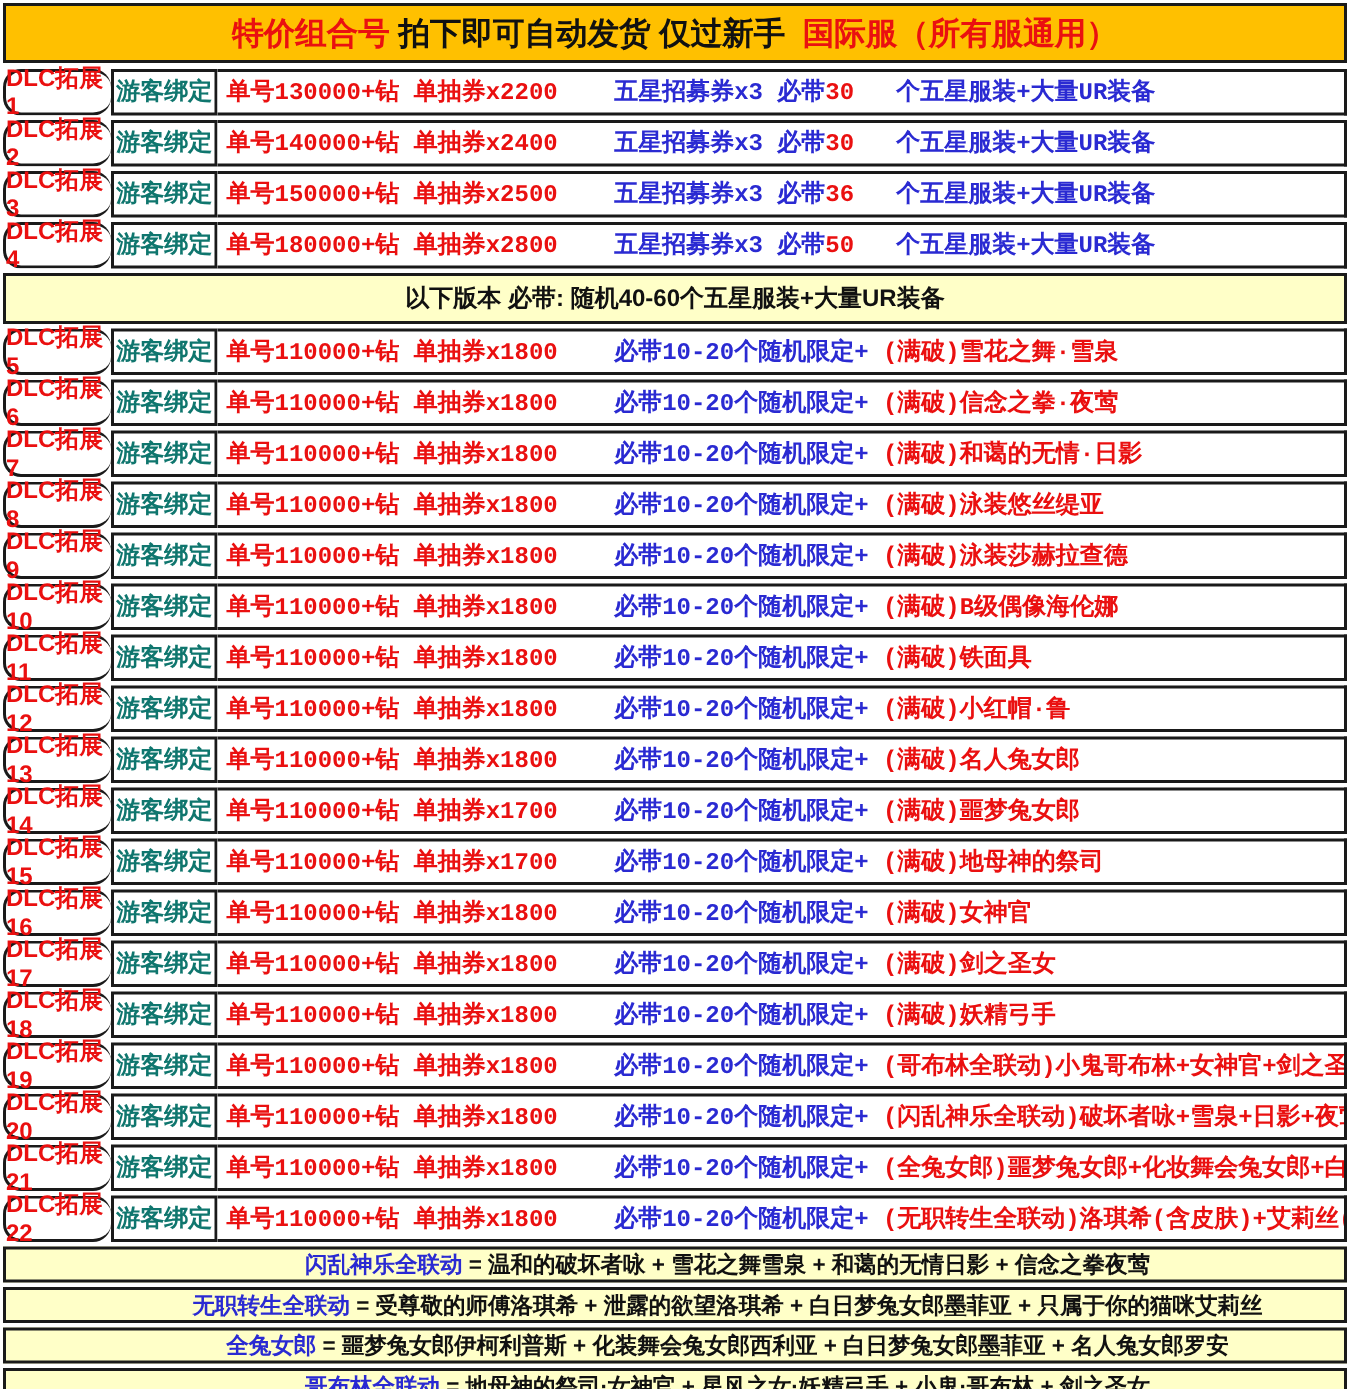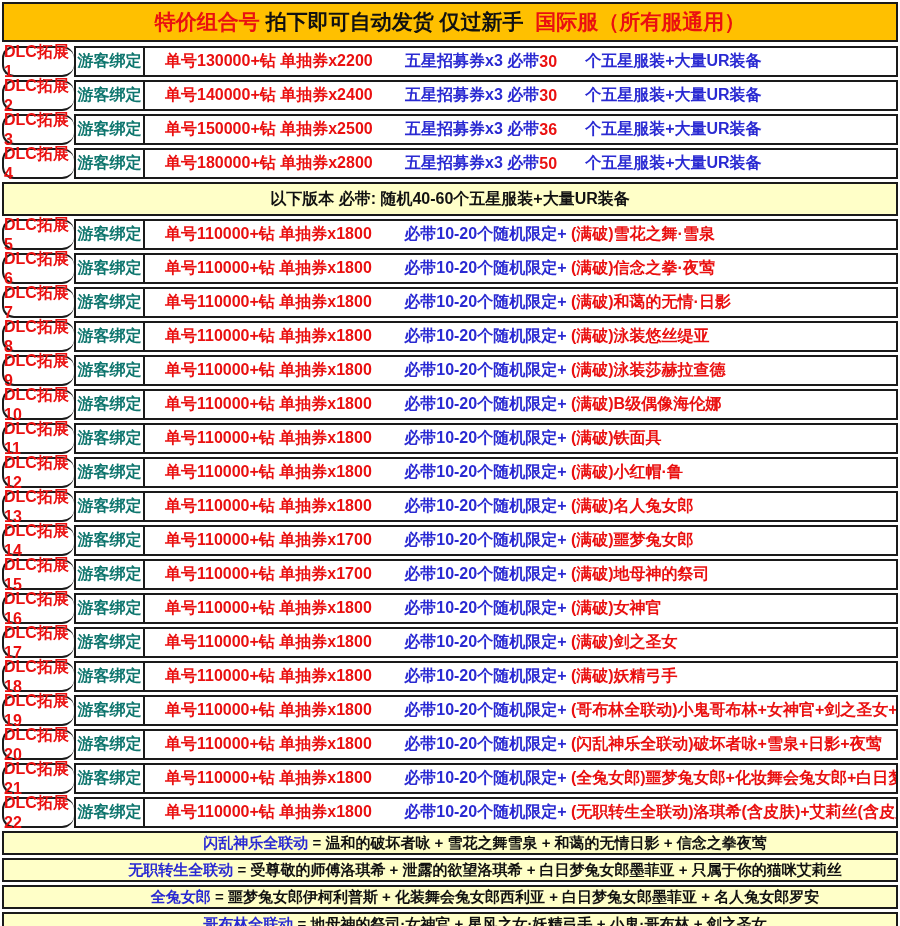--- a/index.html
+++ b/index.html
@@ -26,21 +26,21 @@
     margin-bottom:3px;
   }
   .cell{
     border:2px solid #1a1a1a;
     background:#ffffff;
     display:flex;align-items:center;
     font-size:16px;
   }
   .c1{width:72px;justify-content:center;color:#ea1010;border-right:none;border-radius:12px;}
   .c2{width:71px;justify-content:center;color:#0f766e;}
-  .c3{flex:1;border-left:none;padding-left:20px;white-space:pre;overflow:hidden;}
+  .c3{flex:1;border-left:none;padding-left:6px;white-space:pre;overflow:hidden;font-family:Liberation Mono, monospace;}
   .sep{
     height:34px;
     background:#FFFFC8;
     border:2px solid #1a1a1a;
     display:flex;align-items:center;justify-content:center;
     font-size:16px;color:#111111;
     margin-bottom:3px;
   }
   .combo{
     height:24px;

